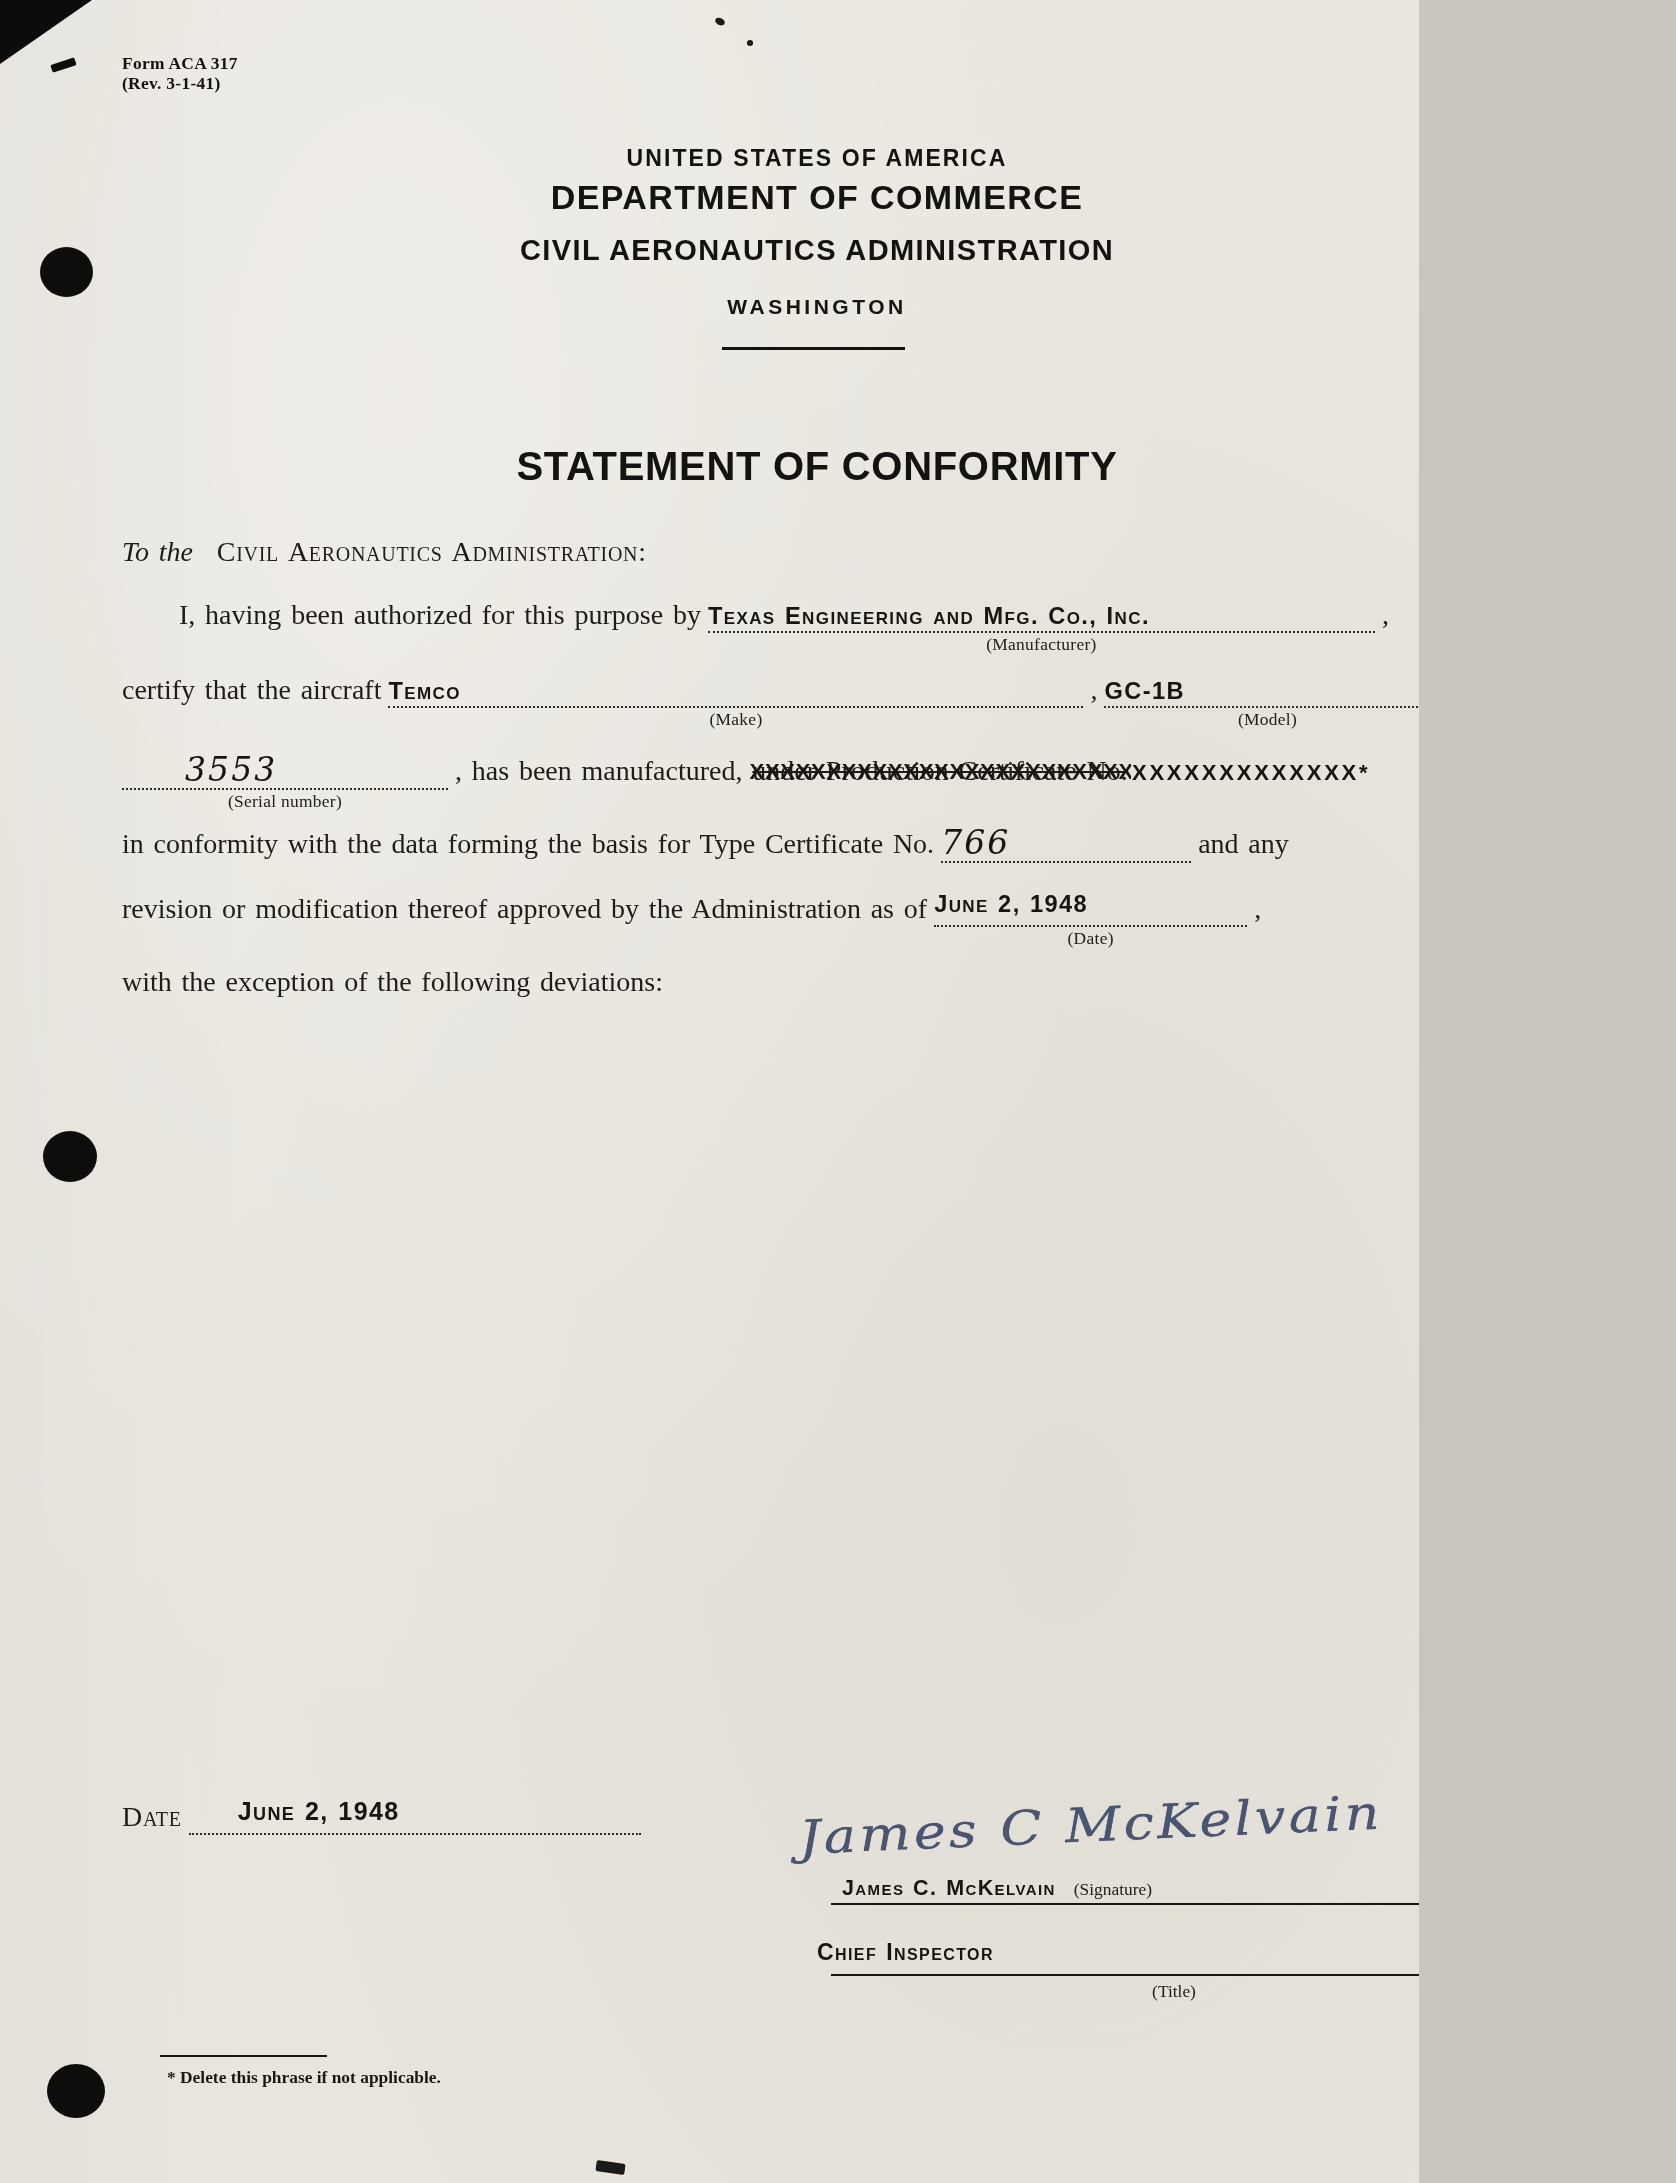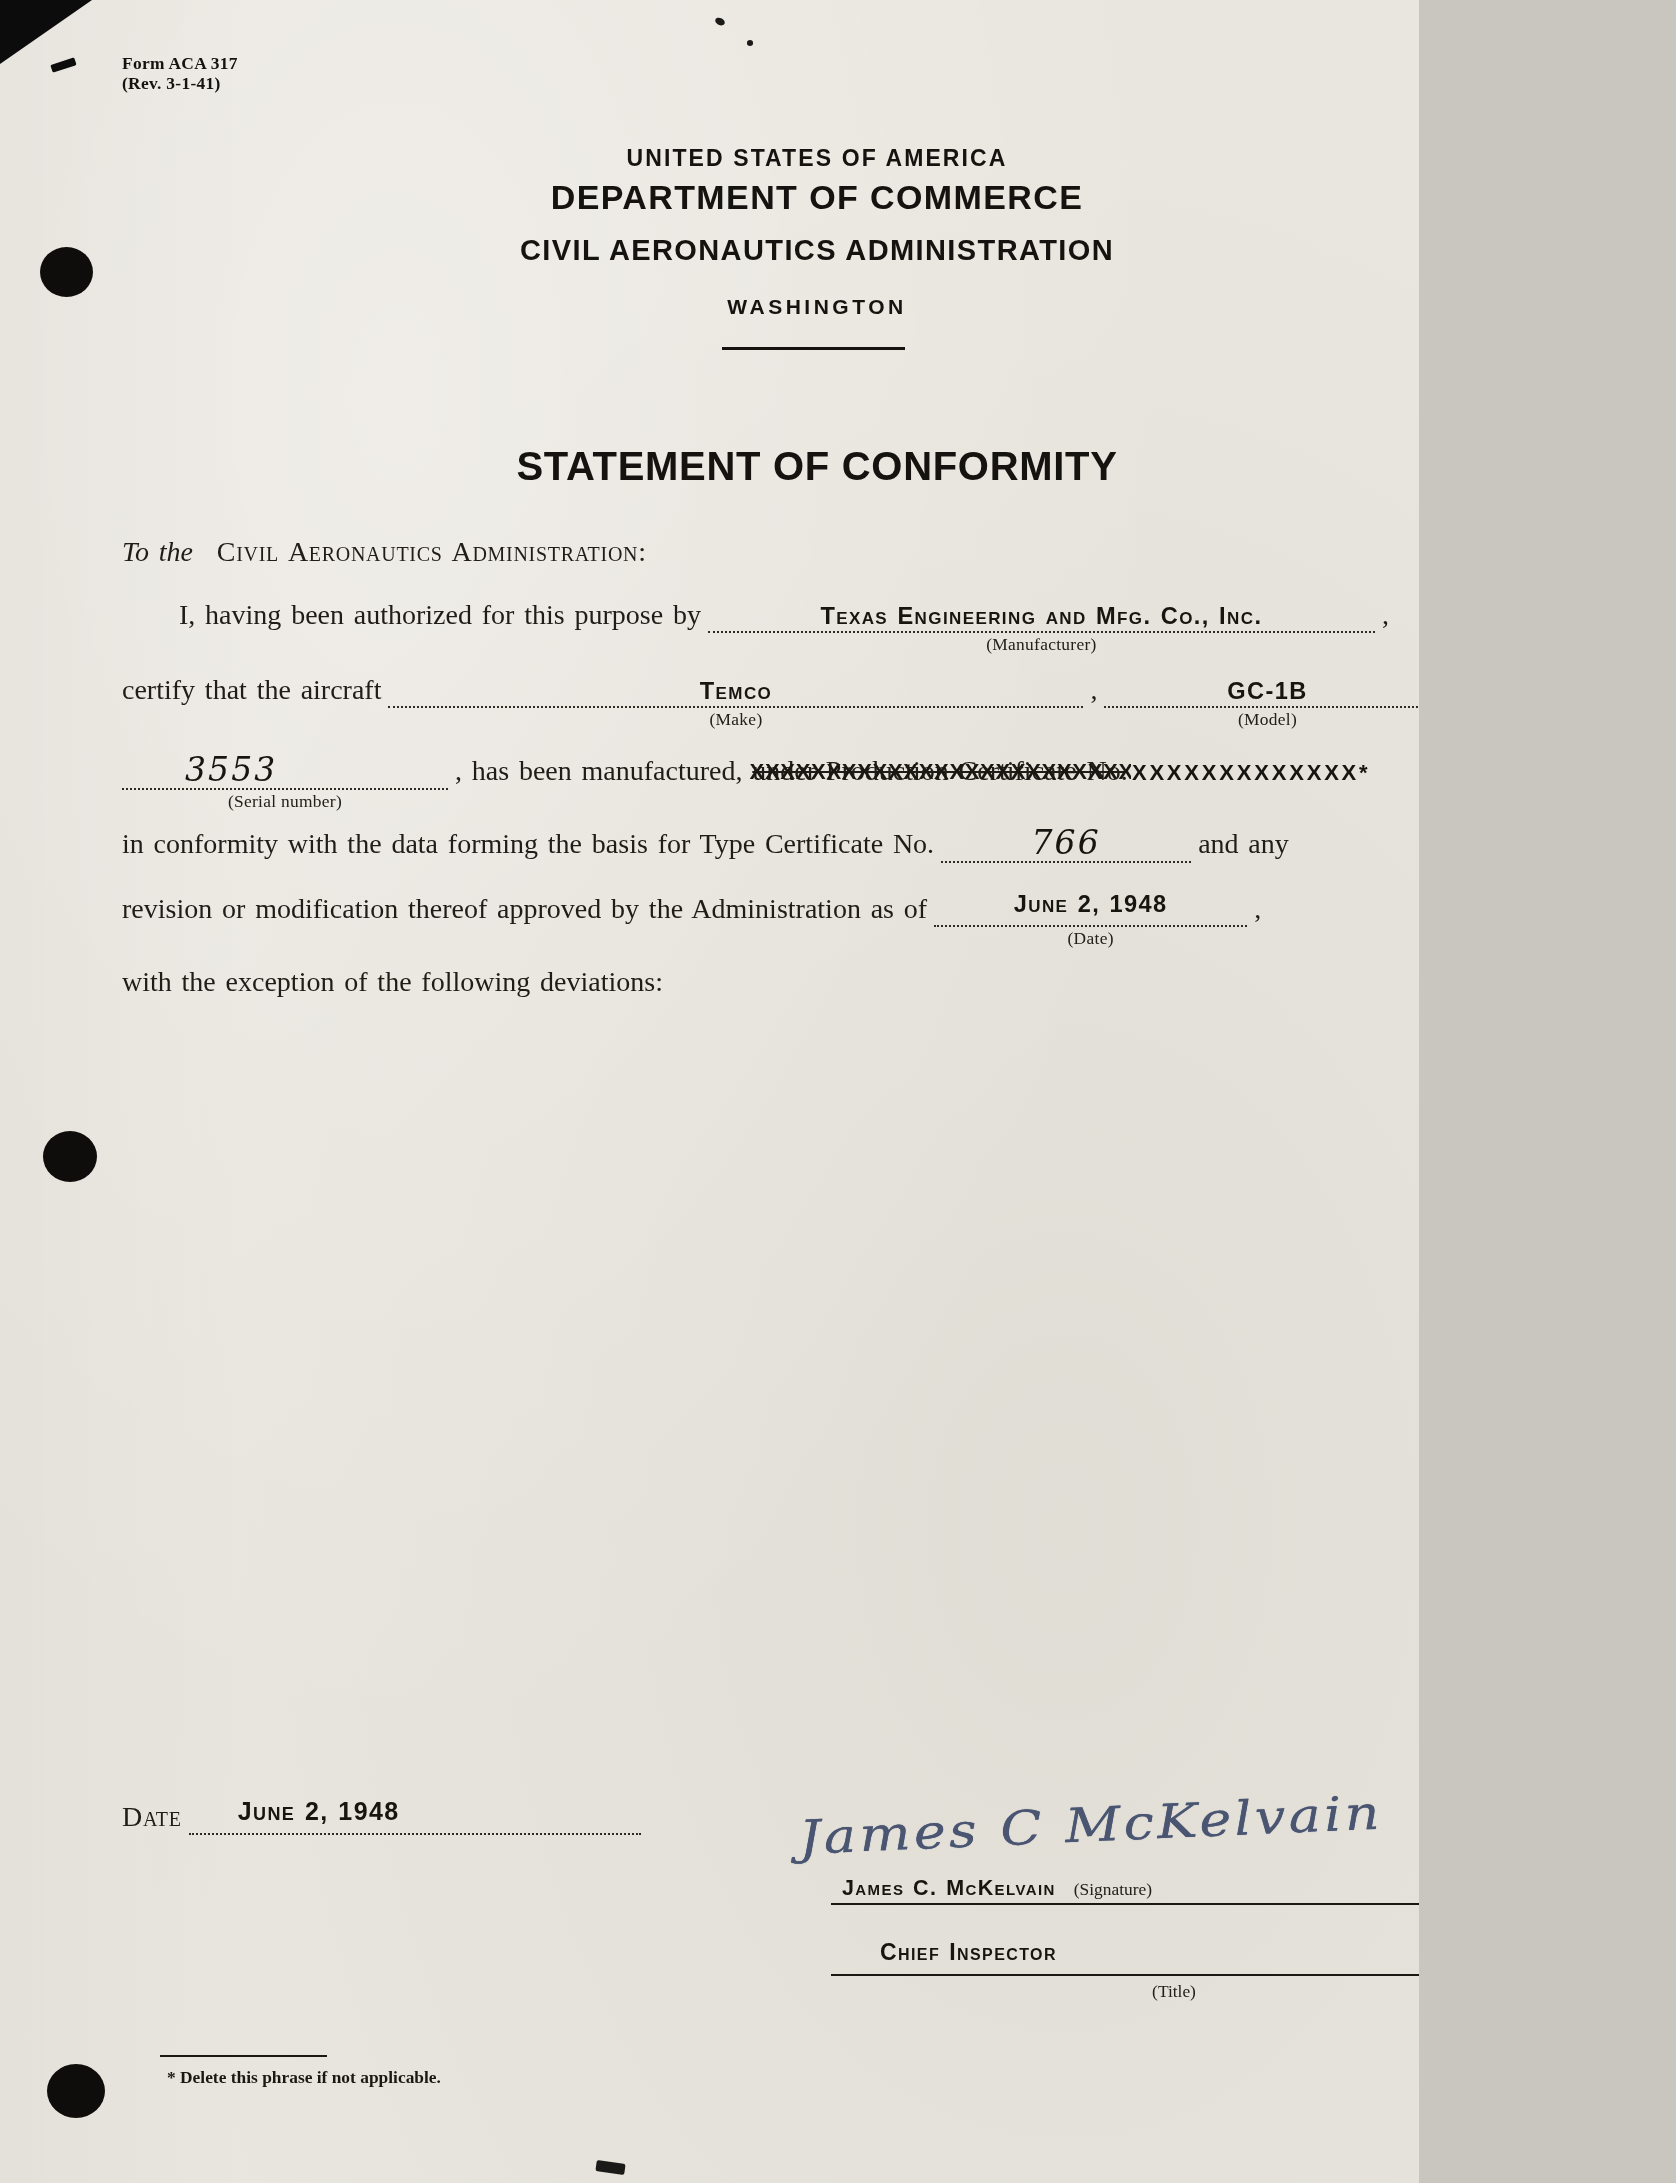--- a/index.html
+++ b/index.html
@@ -55,21 +55,21 @@
   .l2 { left:122px; top:674px; }
   .l3 { left:122px; top:749px; }
   .l4 { left:122px; top:822px; }
   .l5 { left:122px; top:893px; }
   .l6 { left:122px; top:966px; }
   .it { font-style:italic; }
   .sc { font-variant:small-caps; letter-spacing:0.7px; }
 
   
   .blank { display:inline-block; position:relative; border-bottom:2.1px dotted #2e2b24;
-           margin:0 7px; text-align:center; vertical-align:baseline; }
+           margin:0 7px; text-align:left; vertical-align:baseline; }
   .blank.no-lm { margin-left:0; }
   .bw960{min-width:667px} .bw1000{min-width:695px} .bw470{min-width:326px}
   .bw360{min-width:250px} .bw450{min-width:313px} .bw650{min-width:452px}
   .blank-label { position:absolute; top:calc(100% + 2.8px); left:50%; transform:translateX(-50%);
                  font-family:"Liberation Serif", serif; font-size:17.4px; font-weight:400;
                  font-style:normal; font-variant:normal; letter-spacing:0.3px;
                  word-spacing:0; color:#23201a; white-space:nowrap; }
   .typed { font-family:"Liberation Sans", sans-serif; font-weight:700;
            font-variant:small-caps; letter-spacing:1.4px; color:#17150f; word-spacing:1.4px; }
   .val-typed { font-size:23.6px; }
@@ -94,21 +94,21 @@
                 font-family:"DejaVu Serif", serif; font-style:italic; font-size:47px;
                 letter-spacing:2.8px; color:#3e4a6a; opacity:.92;
                 transform:rotate(-2.5deg) scaleX(1.15); transform-origin:left center;
                 text-shadow:0 0 0.7px #3e4a6a; white-space:nowrap; }
   .sig-typed-row { position:absolute; left:842px; top:1876px; white-space:nowrap; }
   .sig-typed-row .typed { font-size:21.5px; }
   .paren-label { font-family:"Liberation Serif", serif; font-size:17.4px; color:#23201a; }
   .sig-typed-row .paren-label { margin-left:18px; }
   .hline { position:absolute; background:#1b1813; height:2.1px; }
   .sig-line   { left:831px; top:1903px; width:684px; }
-  .title-row  { position:absolute; left:880px; top:1939px; white-space:nowrap;text-align:center; }
+  .title-row  { position:absolute; left:817px; top:1939px; white-space:nowrap;text-align:center; }
   .title-row .typed { font-size:23px; }
   .title-line { left:831px; top:1974px; width:684px; }
   .title-label{ position:absolute; left:1174px; top:1981px; transform:translateX(-50%); }
   .footnote-rule { left:160px; top:2055px; width:167px; height:2.1px; }
   .footnote { position:absolute; left:167px; top:2067px;
               font:700 17.4px "Liberation Serif", serif; color:#1b1813; }
 </style>
 </head>
 <body>
 

